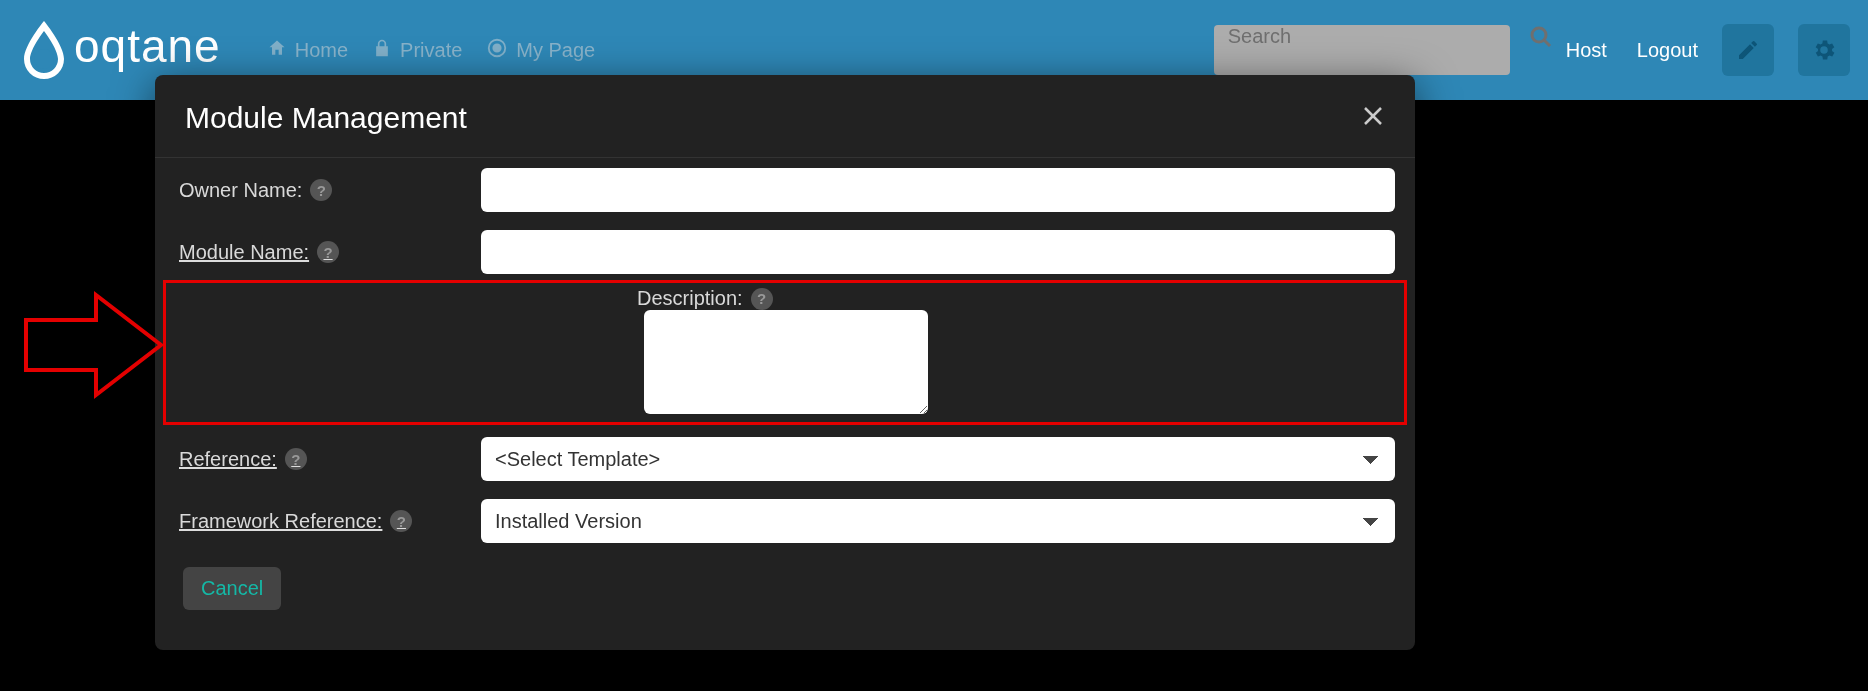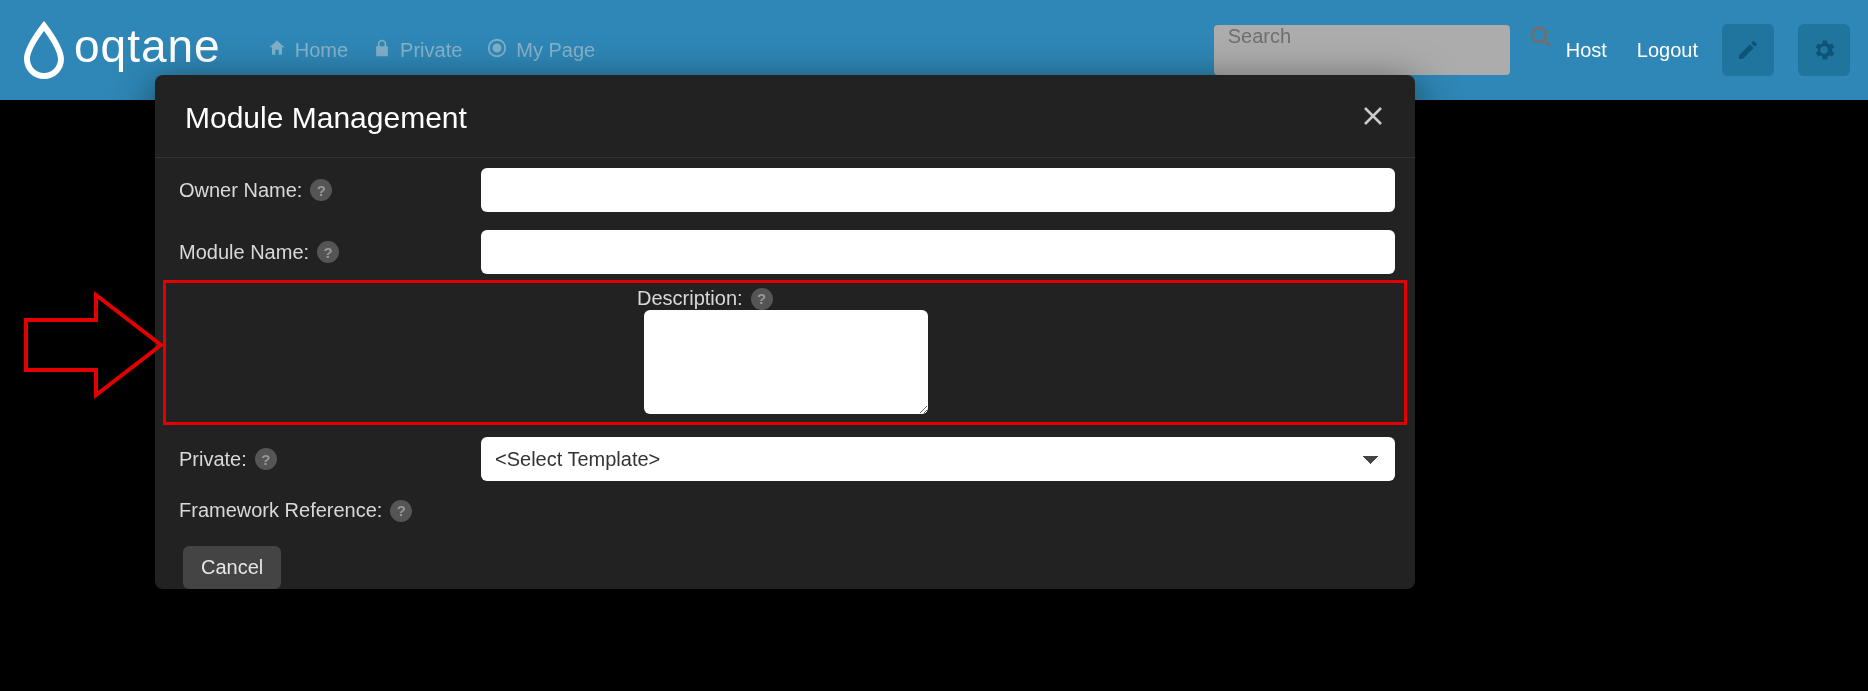--- a/index.html
+++ b/index.html
@@ -58,20 +58,21 @@
   
   .modal {
     position: absolute;
     top: 75px;
     left: 155px;
     width: 1260px;
     background: #222;
     border-radius: 8px;
     box-shadow: 0 10px 40px rgba(0,0,0,0.6);
     color: #ddd;
+    padding-bottom: 40px;
   }
   .modal-header {
     display: flex;
     align-items: center;
     justify-content: space-between;
     padding: 26px 30px 22px 30px;
     border-bottom: 1px solid rgba(255,255,255,0.08);
   }
   .modal-title { font-size: 30px; color: #fff; font-weight: 500; }
   .modal-close { color: #ccc; cursor: pointer; font-size: 26px; line-height: 1; }
@@ -122,21 +123,21 @@
   }
   .tselect {
     appearance: none;
     -webkit-appearance: none;
     background-image: linear-gradient(45deg, transparent 50%, #444 50%),
                       linear-gradient(135deg, #444 50%, transparent 50%);
     background-position: right 24px top 19px, right 16px top 19px;
     background-size: 8px 8px, 8px 8px;
     background-repeat: no-repeat;
   }
-  .row-gap-sm { margin-top: 6px; }
+  .row-gap-sm { margin-top: 6px; text-decoration: underline; }
   
   .desc-highlight {
     border: 3px solid #e40000;
     flex-direction: column;
   }
   .desc-row {
     align-items: center;
     min-height: 112px;
     padding: 4px 4px 4px 6px;
     margin-left: -6px;
@@ -144,21 +145,21 @@
   }
   .button-row { display: flex; gap: 12px; margin-top: 18px; padding-left: 14px; }
   .btn {
     padding: 10px 18px;
     border: none;
     border-radius: 6px;
     font-size: 20px;
     cursor: pointer;
   }
   .btn-primary { background: #6bbf1a; color: #fff; }
-  .btn-secondary { background: #444; color: #e5e5e5; }
+  .btn-secondary { background: #444; color: #14b8a6; }
 
   
   .arrow-annot {
     position: absolute;
     top: 290px;
     left: 16px;
     pointer-events: none;
   }
 </style>
 </head>
@@ -270,35 +271,40 @@
         <span>Description:</span>
         <span class="help-icon">?</span>
       </div>
       <div class="form-input-cell">
         <textarea class="ttextarea" style=""></textarea>
       </div>
     </div>
 
     <div class="form-row row-gap-sm">
       <div class="form-label-cell">
-        <span>Private:</span>
+        <span>Reference:</span>
         <span class="help-icon">?</span>
       </div>
       <div class="form-input-cell">
         <select class="tselect">
           <option>&lt;Select Template&gt;</option>
         </select>
       </div>
     </div>
 
     <div class="form-row row-gap-sm">
       <div class="form-label-cell">
         <span>Framework Reference:</span>
         <span class="help-icon">?</span>
       </div>
+      <div class="form-input-cell">
+        <select class="tselect">
+          <option>Installed Version</option>
+        </select>
+      </div>
     </div>
 
     <div class="button-row">
       <button class="btn btn-secondary">Cancel</button>
     </div>
   </div>
 </div>
 
 <svg class="arrow-annot" width="150" height="120" viewBox="0 0 150 120">
   <path d="M 10 30 L 80 30 L 80 5 L 145 55 L 80 105 L 80 80 L 10 80 Z" fill="none" stroke="#e40000" stroke-width="4"></path>

